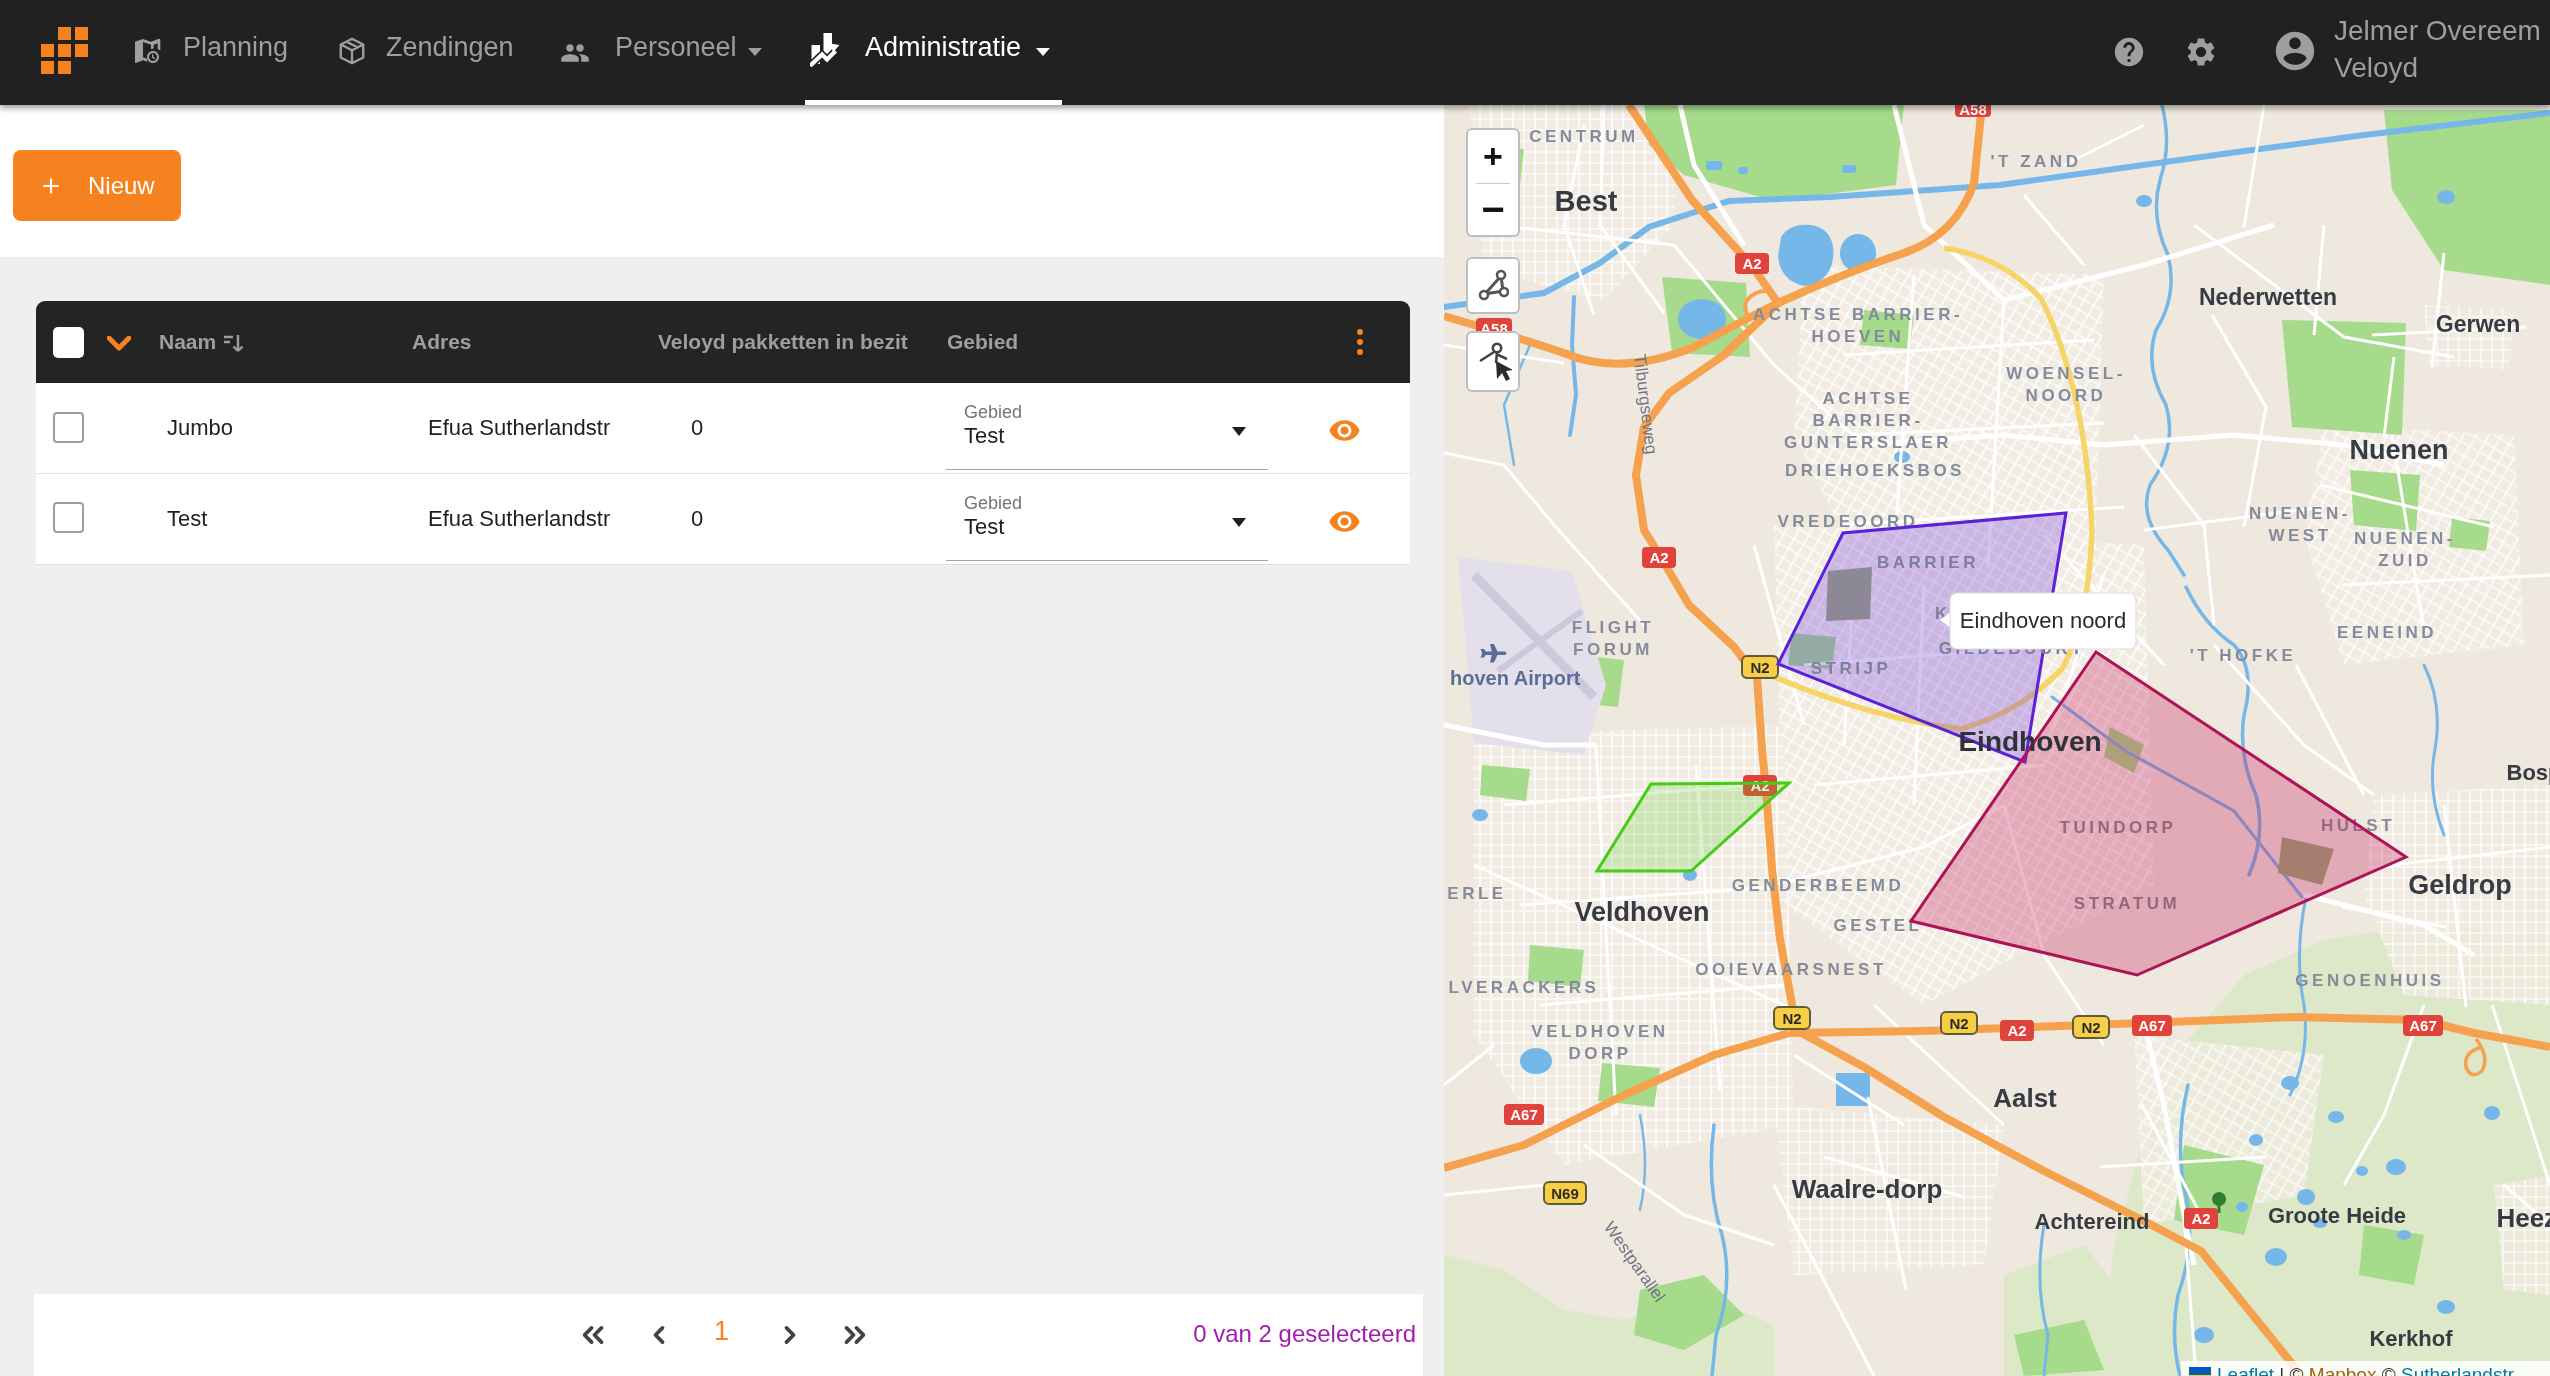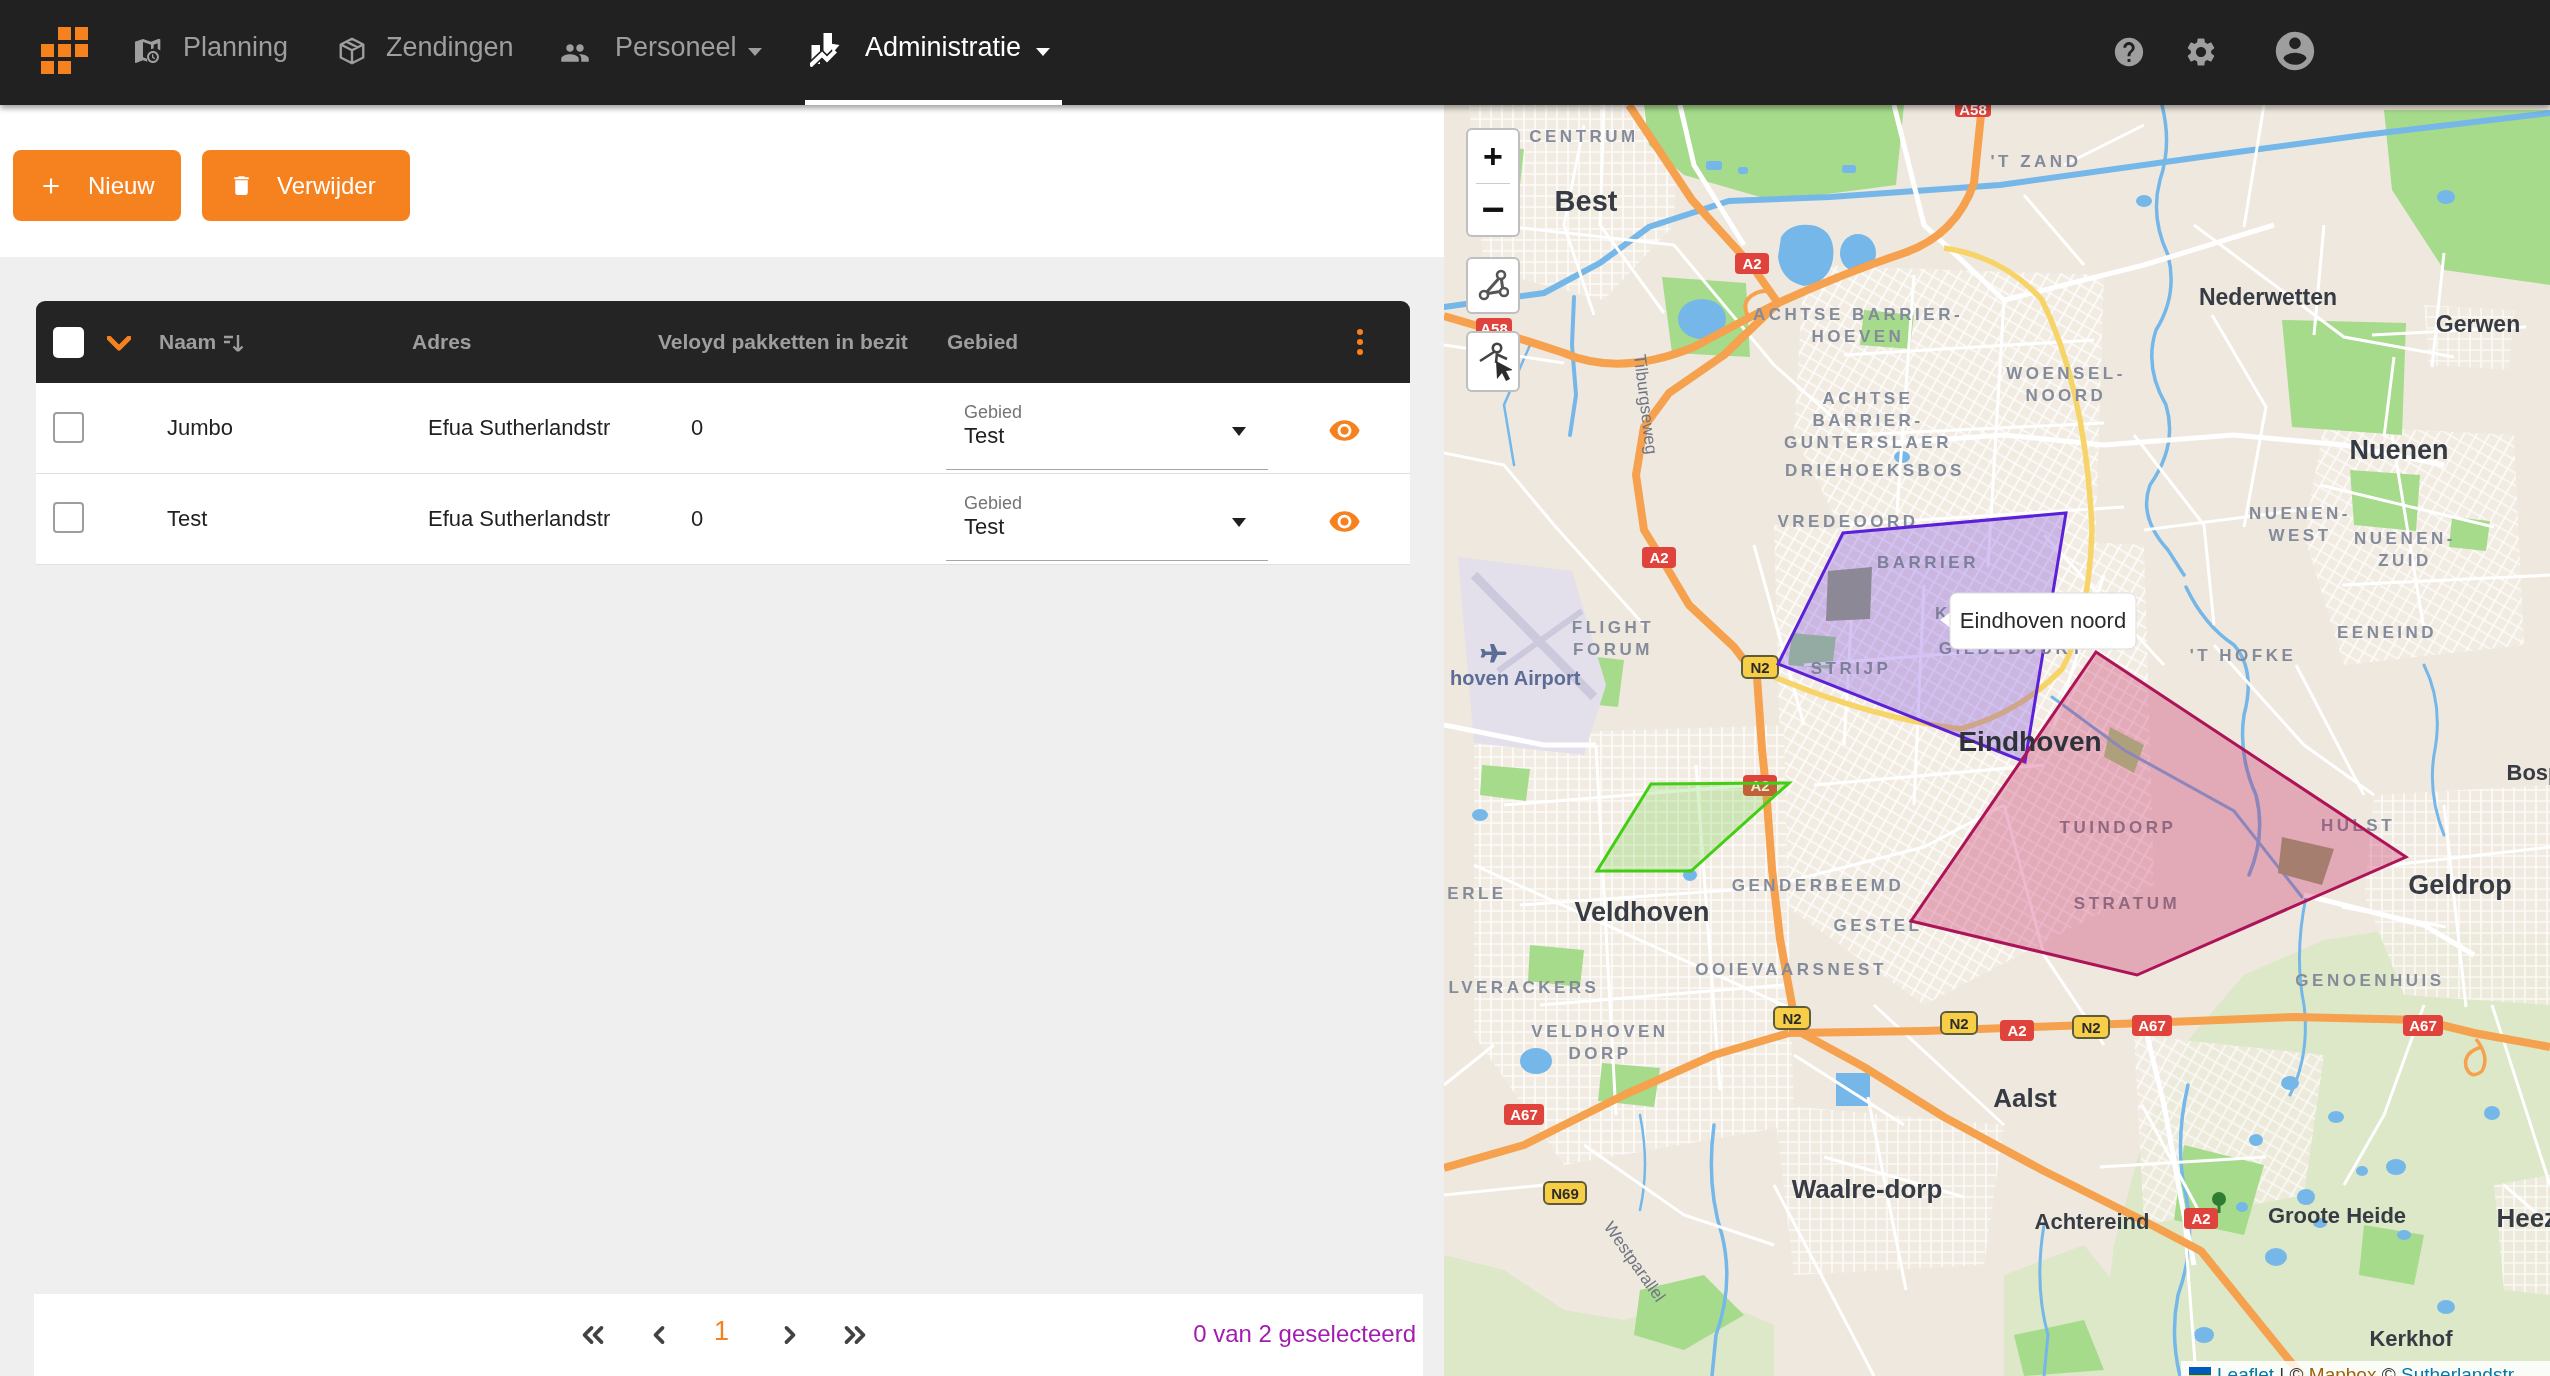--- a/index.html
+++ b/index.html
@@ -51,20 +51,21 @@
       <rect x="20" y="2" width="13" height="13"></rect>
       <rect x="37" y="2" width="13" height="13"></rect>
       <rect x="3" y="19" width="13" height="13"></rect>
       <rect x="20" y="19" width="13" height="13"></rect>
       <rect x="37" y="19" width="13" height="13"></rect>
       <rect x="3" y="36" width="13" height="13"></rect>
       <rect x="20" y="36" width="13" height="13"></rect>
     </g>
   </svg>
   <div id="underline"></div>
+  <div id="usertext">Jelmer Overeem<br>Veloyd</div>
 
   <svg class="abs" style="left:131px;top:35px" width="32" height="32" viewBox="0 0 24 24" fill="#9e9e9e">
     <path d="M20.5 3l-.16.03L15 5.1 9 3 3.36 4.9c-.21.07-.36.25-.36.48V20.5c0 .28.22.5.5.5l.16-.03L9 18.9l3.32 1.16c-.2-.65-.32-1.34-.32-2.06 0-.09 0-.18.01-.27L9 16.7V5.2l6 2.1v3.4c.58-.3 1.25-.5 1.95-.58L17 10V7.3l3-1.16v4.31c.73.3 1.4.73 2 1.25V3.5c0-.28-.22-.5-.5-.5z"></path>
     <path d="M16.5 12c-2.49 0-4.5 2.01-4.5 4.5s2.01 4.5 4.5 4.5 4.5-2.01 4.5-4.5-2.01-4.5-4.5-4.5zm0 7.5c-1.66 0-3-1.34-3-3s1.34-3 3-3 3 1.34 3 3-1.34 3-3 3zm.25-5h-1v2.55l1.96 1.18.5-.82-1.46-.88V14.5z"></path>
   </svg>
   <div class="navitem" style="left:183px;">Planning</div>
 
   <svg class="abs" style="left:337px;top:36px" width="30" height="30" viewBox="0 0 24 24">
     <path fill="none" stroke="#9e9e9e" stroke-width="1.9" stroke-linejoin="round" d="M12 2.2L3 6.8v10.4l9 4.6 9-4.6V6.8L12 2.2z M3.4 7l8.6 4.4L20.6 7 M12 11.4V21.2 M7.5 4.5l8.8 4.5"></path>
   </svg>
@@ -102,26 +103,20 @@
     <path d="M12 2C6.48 2 2 6.48 2 12s4.48 10 10 10 10-4.48 10-10S17.52 2 12 2zm0 3c1.66 0 3 1.34 3 3s-1.34 3-3 3-3-1.34-3-3 1.34-3 3-3zm0 14.2c-2.5 0-4.71-1.28-6-3.22.03-1.99 4-3.08 6-3.08 1.99 0 5.97 1.09 6 3.08-1.29 1.94-3.5 3.22-6 3.22z"></path>
   </svg>
 </div>
 
 <div id="toolbar">
   <div class="btn" style="left:13px; width:168px;">
     <svg style="margin-left:25px" width="26" height="26" viewBox="0 0 24 24">
         <path d="M11 5h2v14h-2z M5 11h14v2H5z" fill="#fff"></path>
       </svg>
     <span style="margin-left:24px">Nieuw</span>
-  </div>
-  <div class="btn" style="left:202px; width:208px;">
-    <svg style="margin-left:27px" width="25" height="27" viewBox="0 0 24 24">
-        <path fill="#fff" d="M6 19c0 1.1.9 2 2 2h8c1.1 0 2-.9 2-2V7H6v12zM19 4h-3.5l-1-1h-5l-1 1H5v2h14V4z"></path>
-      </svg>
-    <span style="margin-left:23px">Verwijder</span>
   </div>
 </div>
 
 <div id="table">
   <div id="thead">
     <div style="position:absolute;left:17px;top:26px;width:31px;height:31px;background:#fff;border-radius:5px;"></div>
     <svg class="abs" style="left:71px;top:35px" width="24" height="16" viewBox="0 0 24 16">
         <path d="M2 2l10 10L22 2" stroke="#f6821f" stroke-width="5" fill="none" stroke-linecap="round" stroke-linejoin="round"></path>
       </svg>
     <div class="hcell" style="left:123px;">Naam</div>

